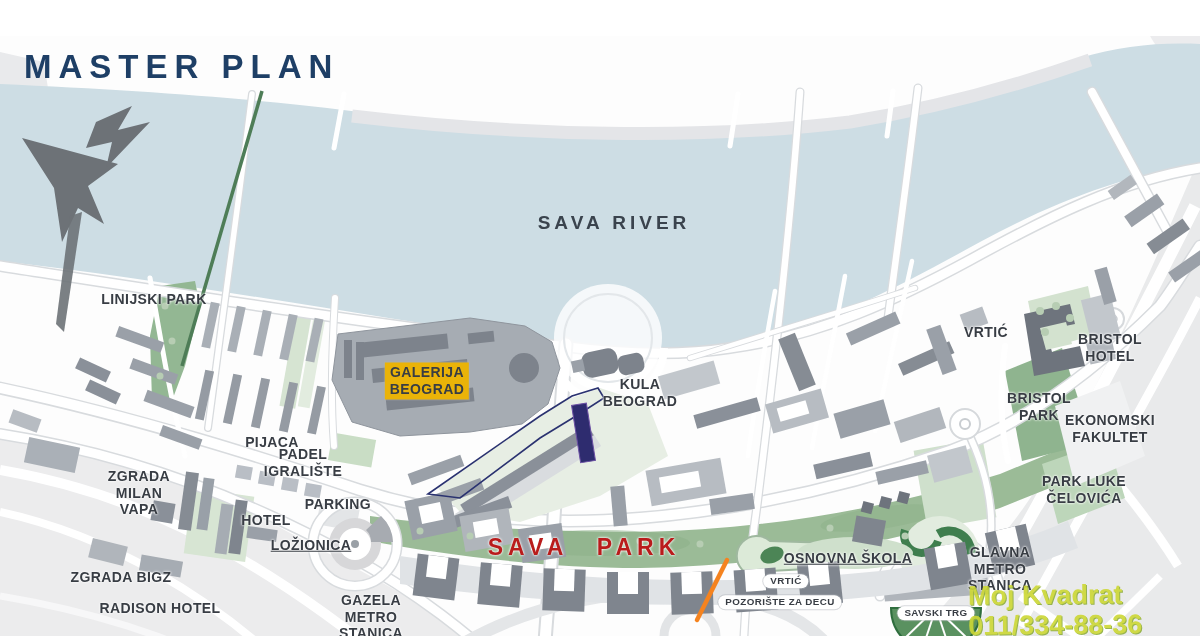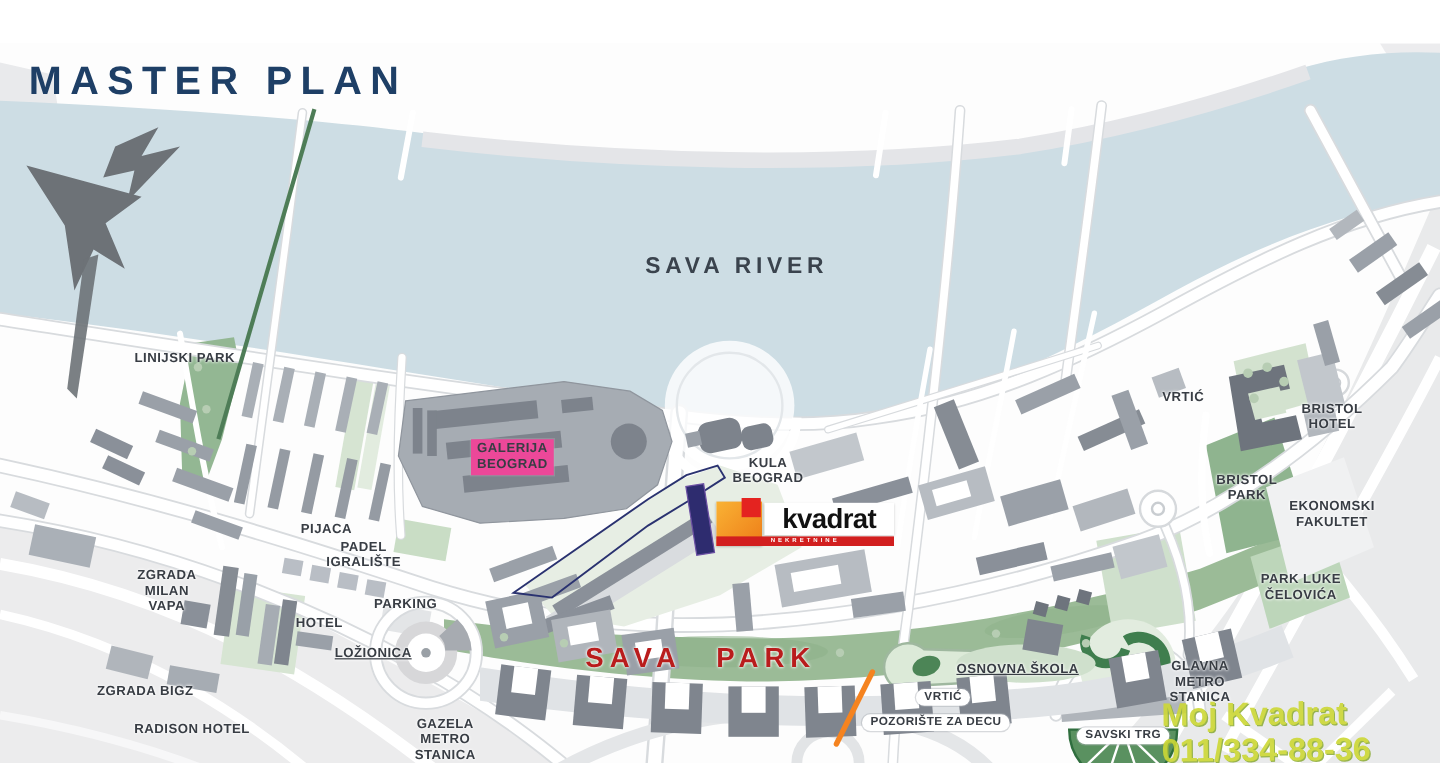--- a/index.html
+++ b/index.html
@@ -1,23 +1,23 @@
 <!DOCTYPE html>
 <html><head>
 <meta charset="utf-8">
 <style>
   html,body{margin:0;padding:0;background:#ffffff;}
   #canvas{position:relative;width:1200px;height:636px;overflow:hidden;background:#fdfdfd;
           font-family:"Liberation Sans",sans-serif;margin-top:36px;}
   #map-svg{position:absolute;left:0;top:0;z-index:1;}
   #labels-layer{position:absolute;left:0;top:0;width:1200px;height:636px;z-index:3;pointer-events:none;}
-  .map-label{position:absolute;transform:translate(-50%,-50%);font-weight:bold;font-size:11px;
+  .map-label{position:absolute;transform:translate(-50%,-50%);font-weight:bold;font-size:14px;
              line-height:1.18;color:#383d44;letter-spacing:.4px;text-align:center;white-space:pre-line;
              text-shadow:0 0 3px #fff,0 0 2px #fff;}
-  .style-boxed{background:#ec4899;padding:2px 5px;text-shadow:none;box-shadow:0 0 0 1px rgba(175,180,187,.35);}
+  .style-boxed{background:#eab308;padding:2px 5px;text-shadow:none;box-shadow:0 0 0 1px rgba(175,180,187,.35);}
   .style-boxed-sm{background:#fff;border-radius:7px;padding:1px 7px;font-size:9.8px;text-shadow:none;
                   box-shadow:0 0 0 1px rgba(168,173,180,.45);}
   .style-park-big{font-size:23px;letter-spacing:5px;word-spacing:18px;color:#b91c1c;}
   .style-river{font-size:19px;letter-spacing:4px;color:#3a434d;text-shadow:none;}
   .master-title{position:absolute;left:24px;top:12px;z-index:4;font-weight:700;font-size:33px;
                 color:#1e3f66;letter-spacing:7px;}
   .quartet{position:absolute;left:648px;top:572px;z-index:5;font-weight:700;font-size:43px;
            color:#f5831f;letter-spacing:1px;}
   .watermark{position:absolute;left:968px;top:544px;z-index:6;font-weight:700;font-size:27px;
              color:#cdd835;opacity:.9;line-height:1.12;text-shadow:1px 1px 0 #8fae3e;
@@ -377,27 +377,19 @@
       <div class="map-label style-plain" style="left: 1110px; top: 312px;">BRISTOL
 HOTEL</div>
       <div class="map-label style-plain" style="left: 1039px; top: 371px;">BRISTOL
 PARK</div>
       <div class="map-label style-plain" style="left: 1110px; top: 393px;">EKONOMSKI
 FAKULTET</div>
       <div class="map-label style-plain" style="left: 1084px; top: 454px;">PARK LUKE
 ČELOVIĆA</div>
     </div>
 
-  <div class="kv-logo">
-    <div class="kv-orange"></div>
-    <div class="kv-red"></div>
-    <div class="kv-wordbox">
-      <span class="kv-word">kvadrat</span>
-    </div>
-    <div class="kv-strip">NEKRETNINE</div>
-  </div>
 
 
   <div class="watermark">
     <div>Moj Kvadrat</div>
     <div>011/334-88-36</div>
   </div>
 </div>
 
 </body></html>

